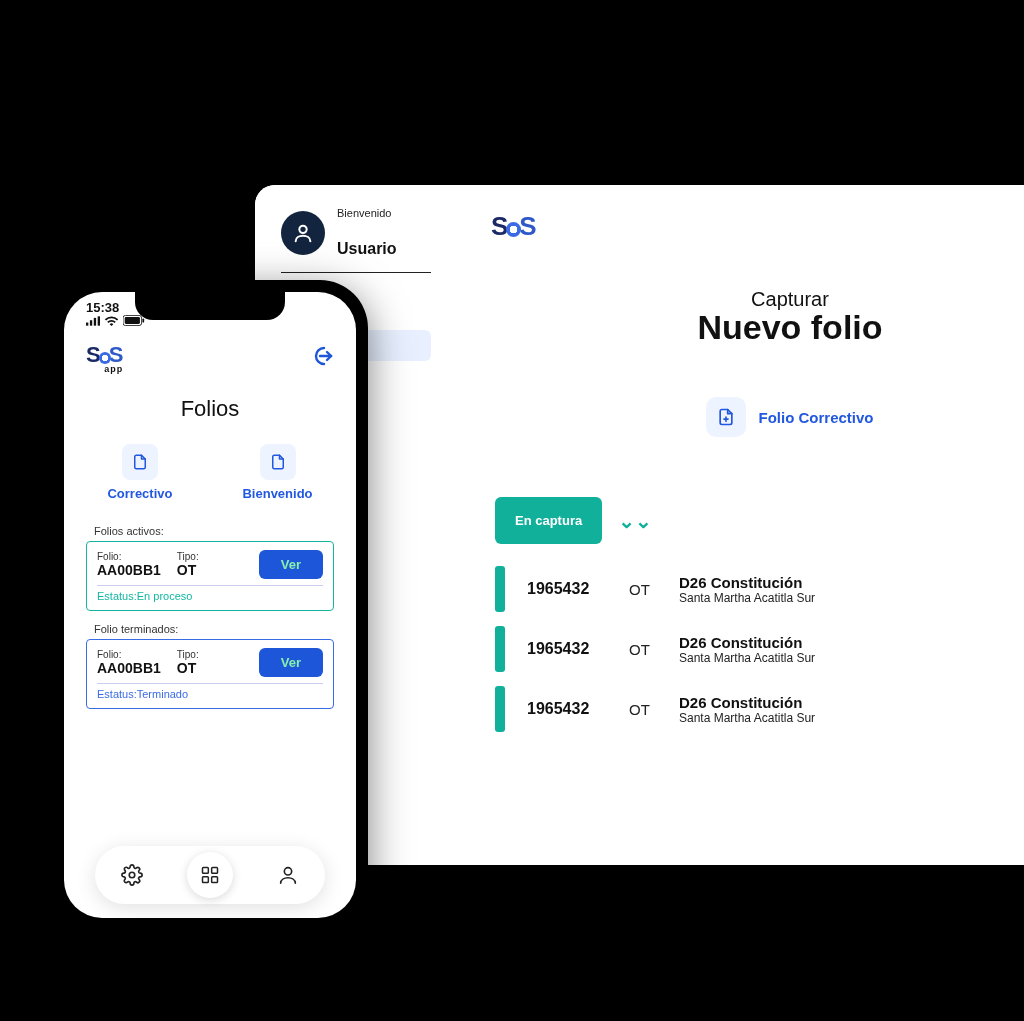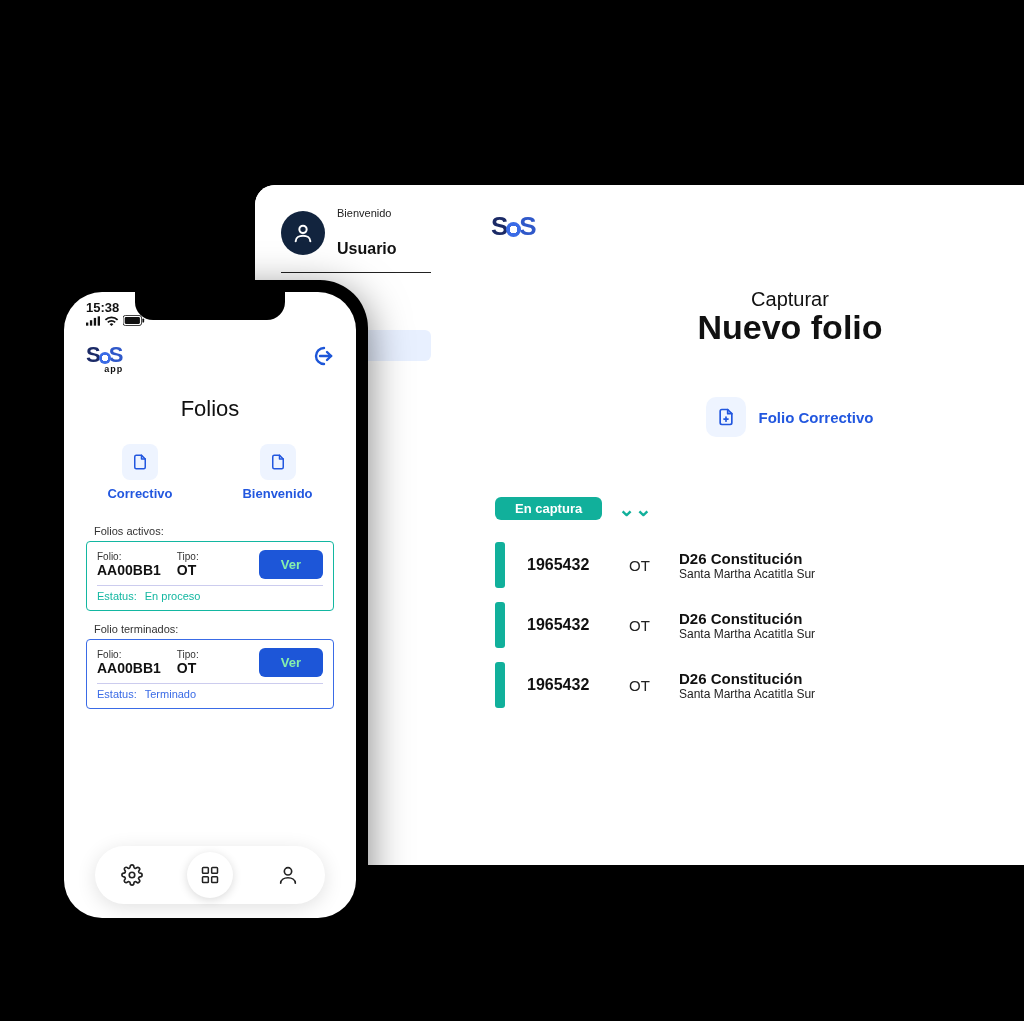--- a/index.html
+++ b/index.html
@@ -24,21 +24,21 @@
 .tablet-title-blk { text-align:center; margin-bottom:50px; }
 .tablet-subtitle { font-size:20px; color:#111; }
 .tablet-title { font-size:34px; font-weight:700; color:#111; margin-top:-3px; }
 
 .folio-choice-row { display:flex; justify-content:center; gap:40px; margin-bottom:60px; }
 .folio-choice { display:flex; align-items:center; gap:12px; }
 .folio-choice-icon { width:40px; height:40px; border-radius:10px; background:#eef4ff; display:flex; align-items:center; justify-content:center; }
 .folio-choice-label { color:#2257df; font-weight:600; font-size:15px; }
 
 .filter-row { display:flex; align-items:center; gap:16px; padding-left:30px; margin-bottom:22px; }
-.chip { padding:4px 20px; border-radius:6px; font-weight:600; font-size:13px; color:#fff; }
+.chip { padding:16px 20px; border-radius:6px; font-weight:600; font-size:13px; color:#fff; }
 .chip.teal { background:#11b09b; }
 .chevrons { color:#11b09b; font-size:20px; font-weight:700; line-height:1; }
 .spacer-flex { flex:1; }
 
 .rec-list { display:flex; flex-direction:column; gap:14px; padding-left:30px; }
 .rec-row { display:flex; align-items:center; gap:22px; }
 .rec-bar { width:10px; height:46px; background:#11b09b; border-radius:3px; }
 .rec-folio { font-weight:800; font-size:16px; color:#111; width:80px; }
 .rec-ot { font-size:15px; color:#222; width:28px; }
 .rec-place { display:flex; flex-direction:column; }
@@ -63,21 +63,21 @@
 .phone-choice-label { color:#2257df; font-weight:600; font-size:13px; }
 
 .section-small { font-size:11px; color:#333; margin-bottom:4px;padding-left:8px; }
 .folio-card { border:1px solid #13b7a1; border-radius:4px; padding:8px 10px; margin-bottom:12px; }
 .folio-card.blue { border-color:#3a6be6; }
 .folio-card-top { display:flex; align-items:center; gap:16px; }
 .fc-col { display:flex; flex-direction:column; }
 .fc-label { font-size:10px; color:#333; }
 .fc-value { font-size:14px; font-weight:700; color:#111; }
 .btn-ver { margin-left:auto; background:#1d56d8; color:#86efac; border:none; border-radius:6px; padding:7px 22px; font-weight:600; font-size:13px; }
-.fc-status-row { border-top:1px solid #cce; margin-top:6px; padding-top:4px; display:flex; gap:8px; font-size:11px; }
+.fc-status-row { border-top:1px solid #cce; margin-top:6px; padding-top:4px; display:flex; font-size:11px; }
 .fc-status-row.teal { color:#13b7a1; }
 .fc-status-row.blue { color:#3a6be6; }
 
 .phone-tabbar { position:absolute; bottom:14px; left:50%; transform:translateX(-50%); width:230px; height:58px; background:#fff; border-radius:30px; box-shadow:0 4px 20px rgba(0,0,0,.12); display:flex; align-items:center; justify-content:space-around; }
 .tab-btn { width:40px; height:40px; display:flex; align-items:center; justify-content:center; color:#222; }
 .tab-btn.raised { width:46px; height:46px; border-radius:50%; background:#fff; box-shadow:0 2px 10px rgba(0,0,0,.15); }
 
 .logo-text { font-family:Arial,sans-serif; }
 .logo-s { font-size:26px; font-weight:900; color:#1b2a66; }
 .logo-ring { display:inline-block; width:15px; height:15px; border-radius:50%; background:radial-gradient(circle,#fff 35%,#3a6be6 36%); transform:translateY(2px); margin:0 -2px; }

